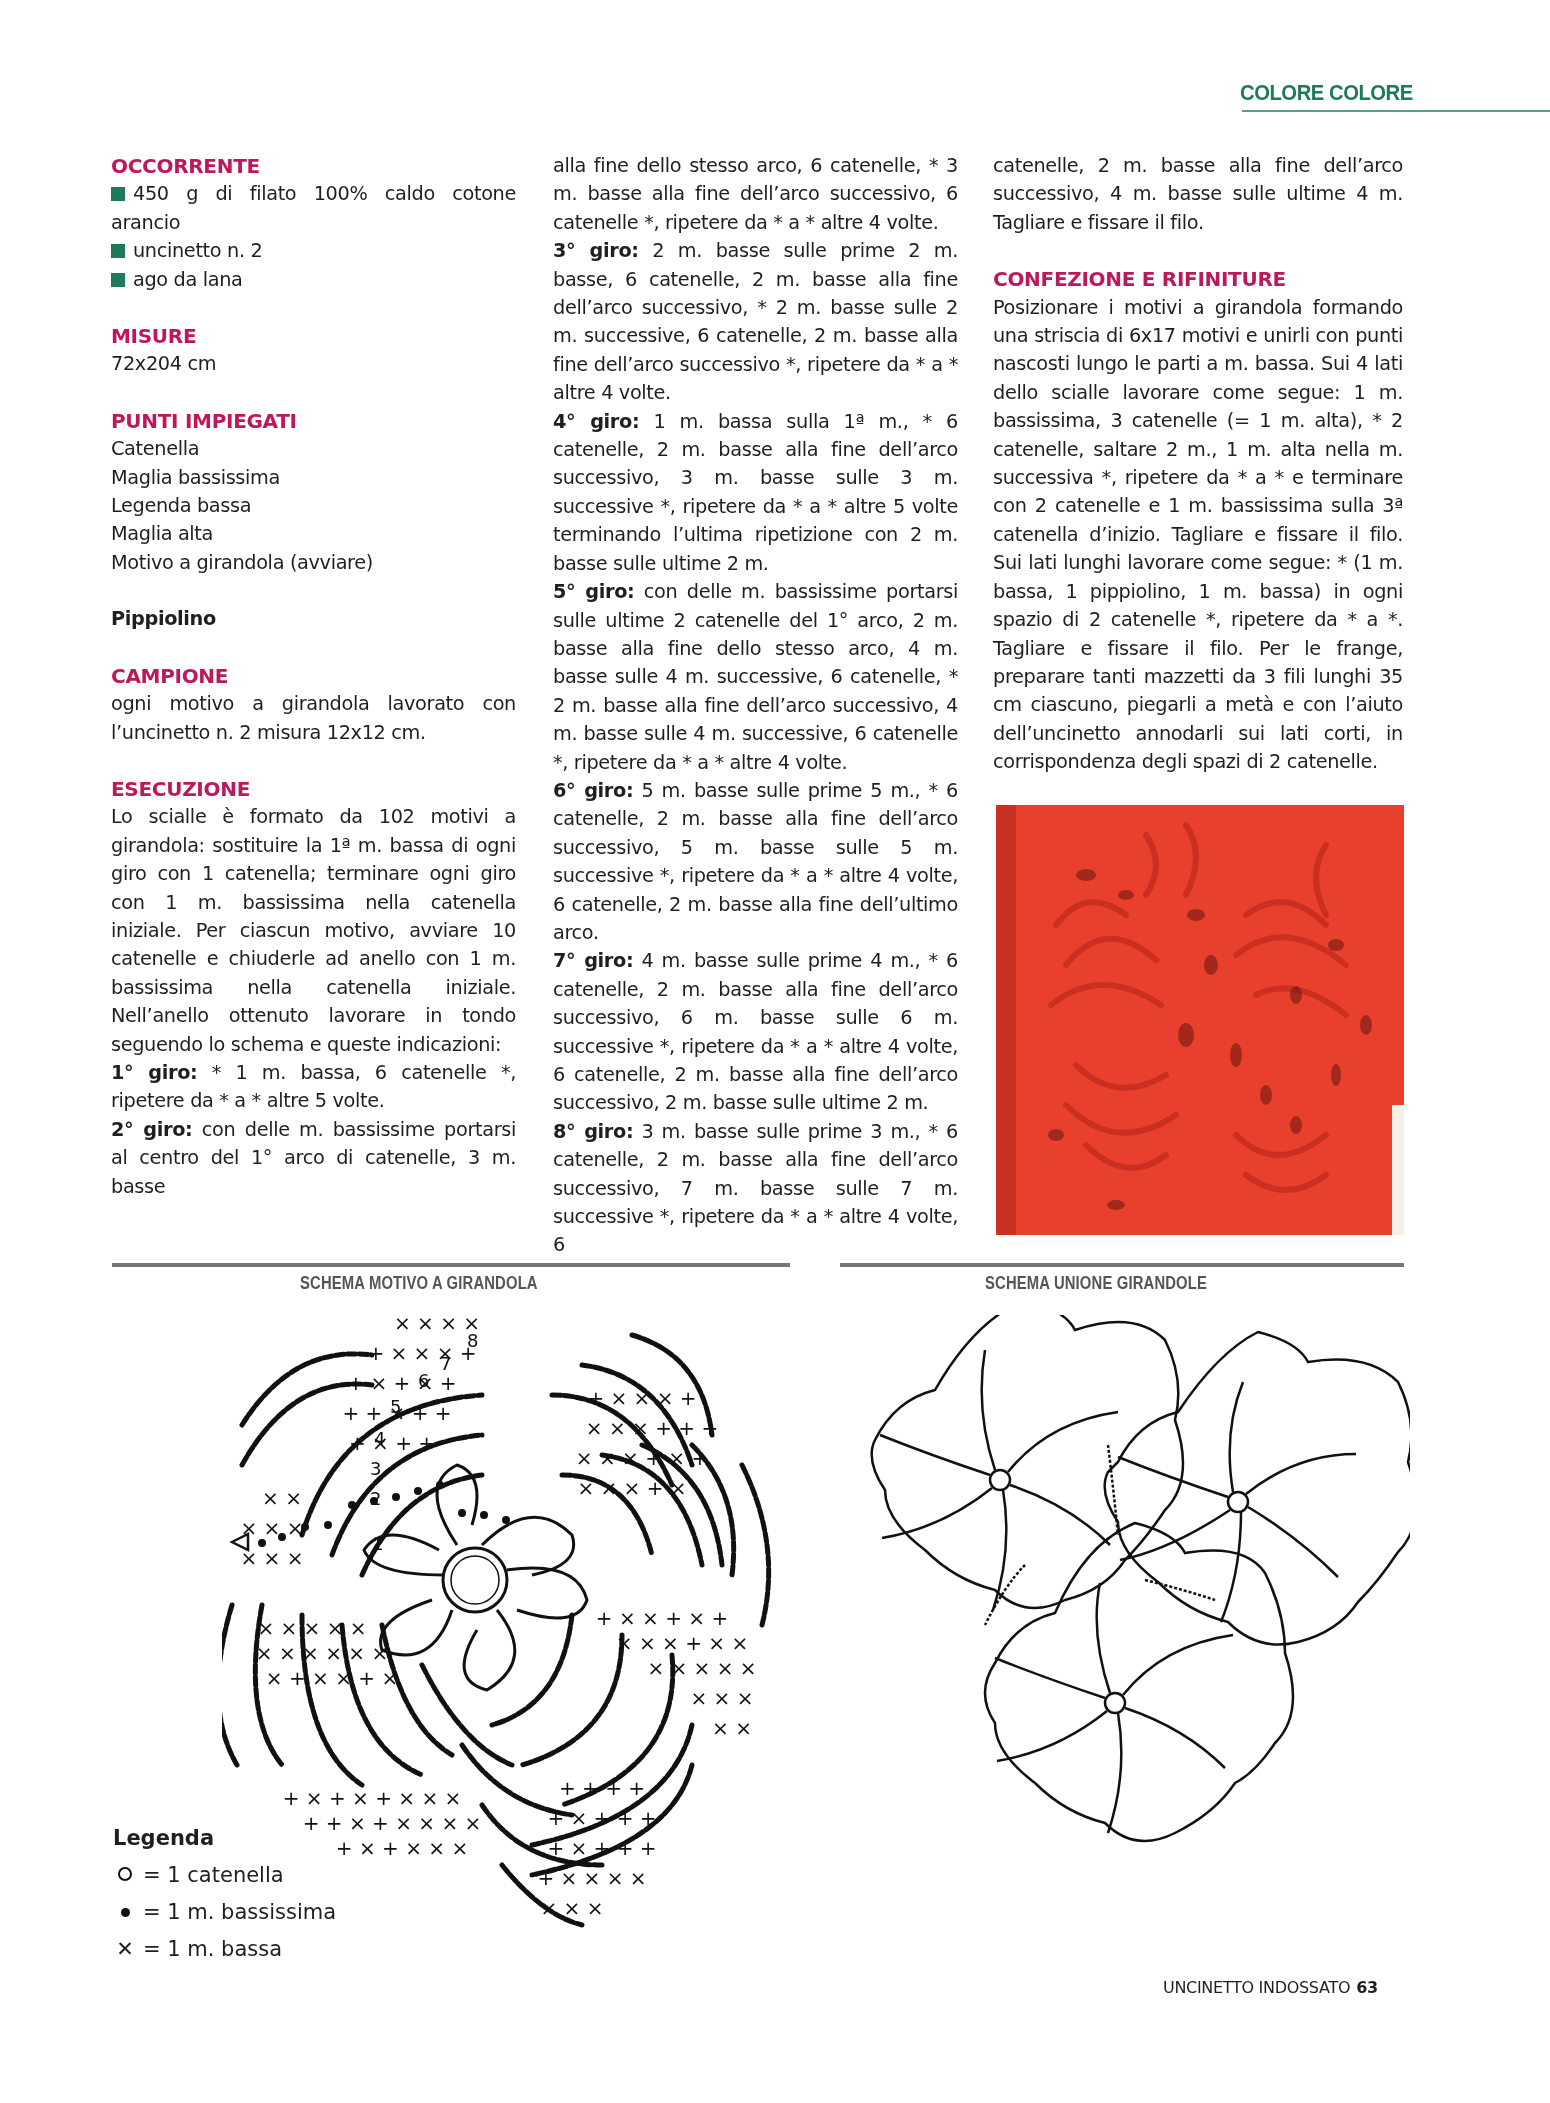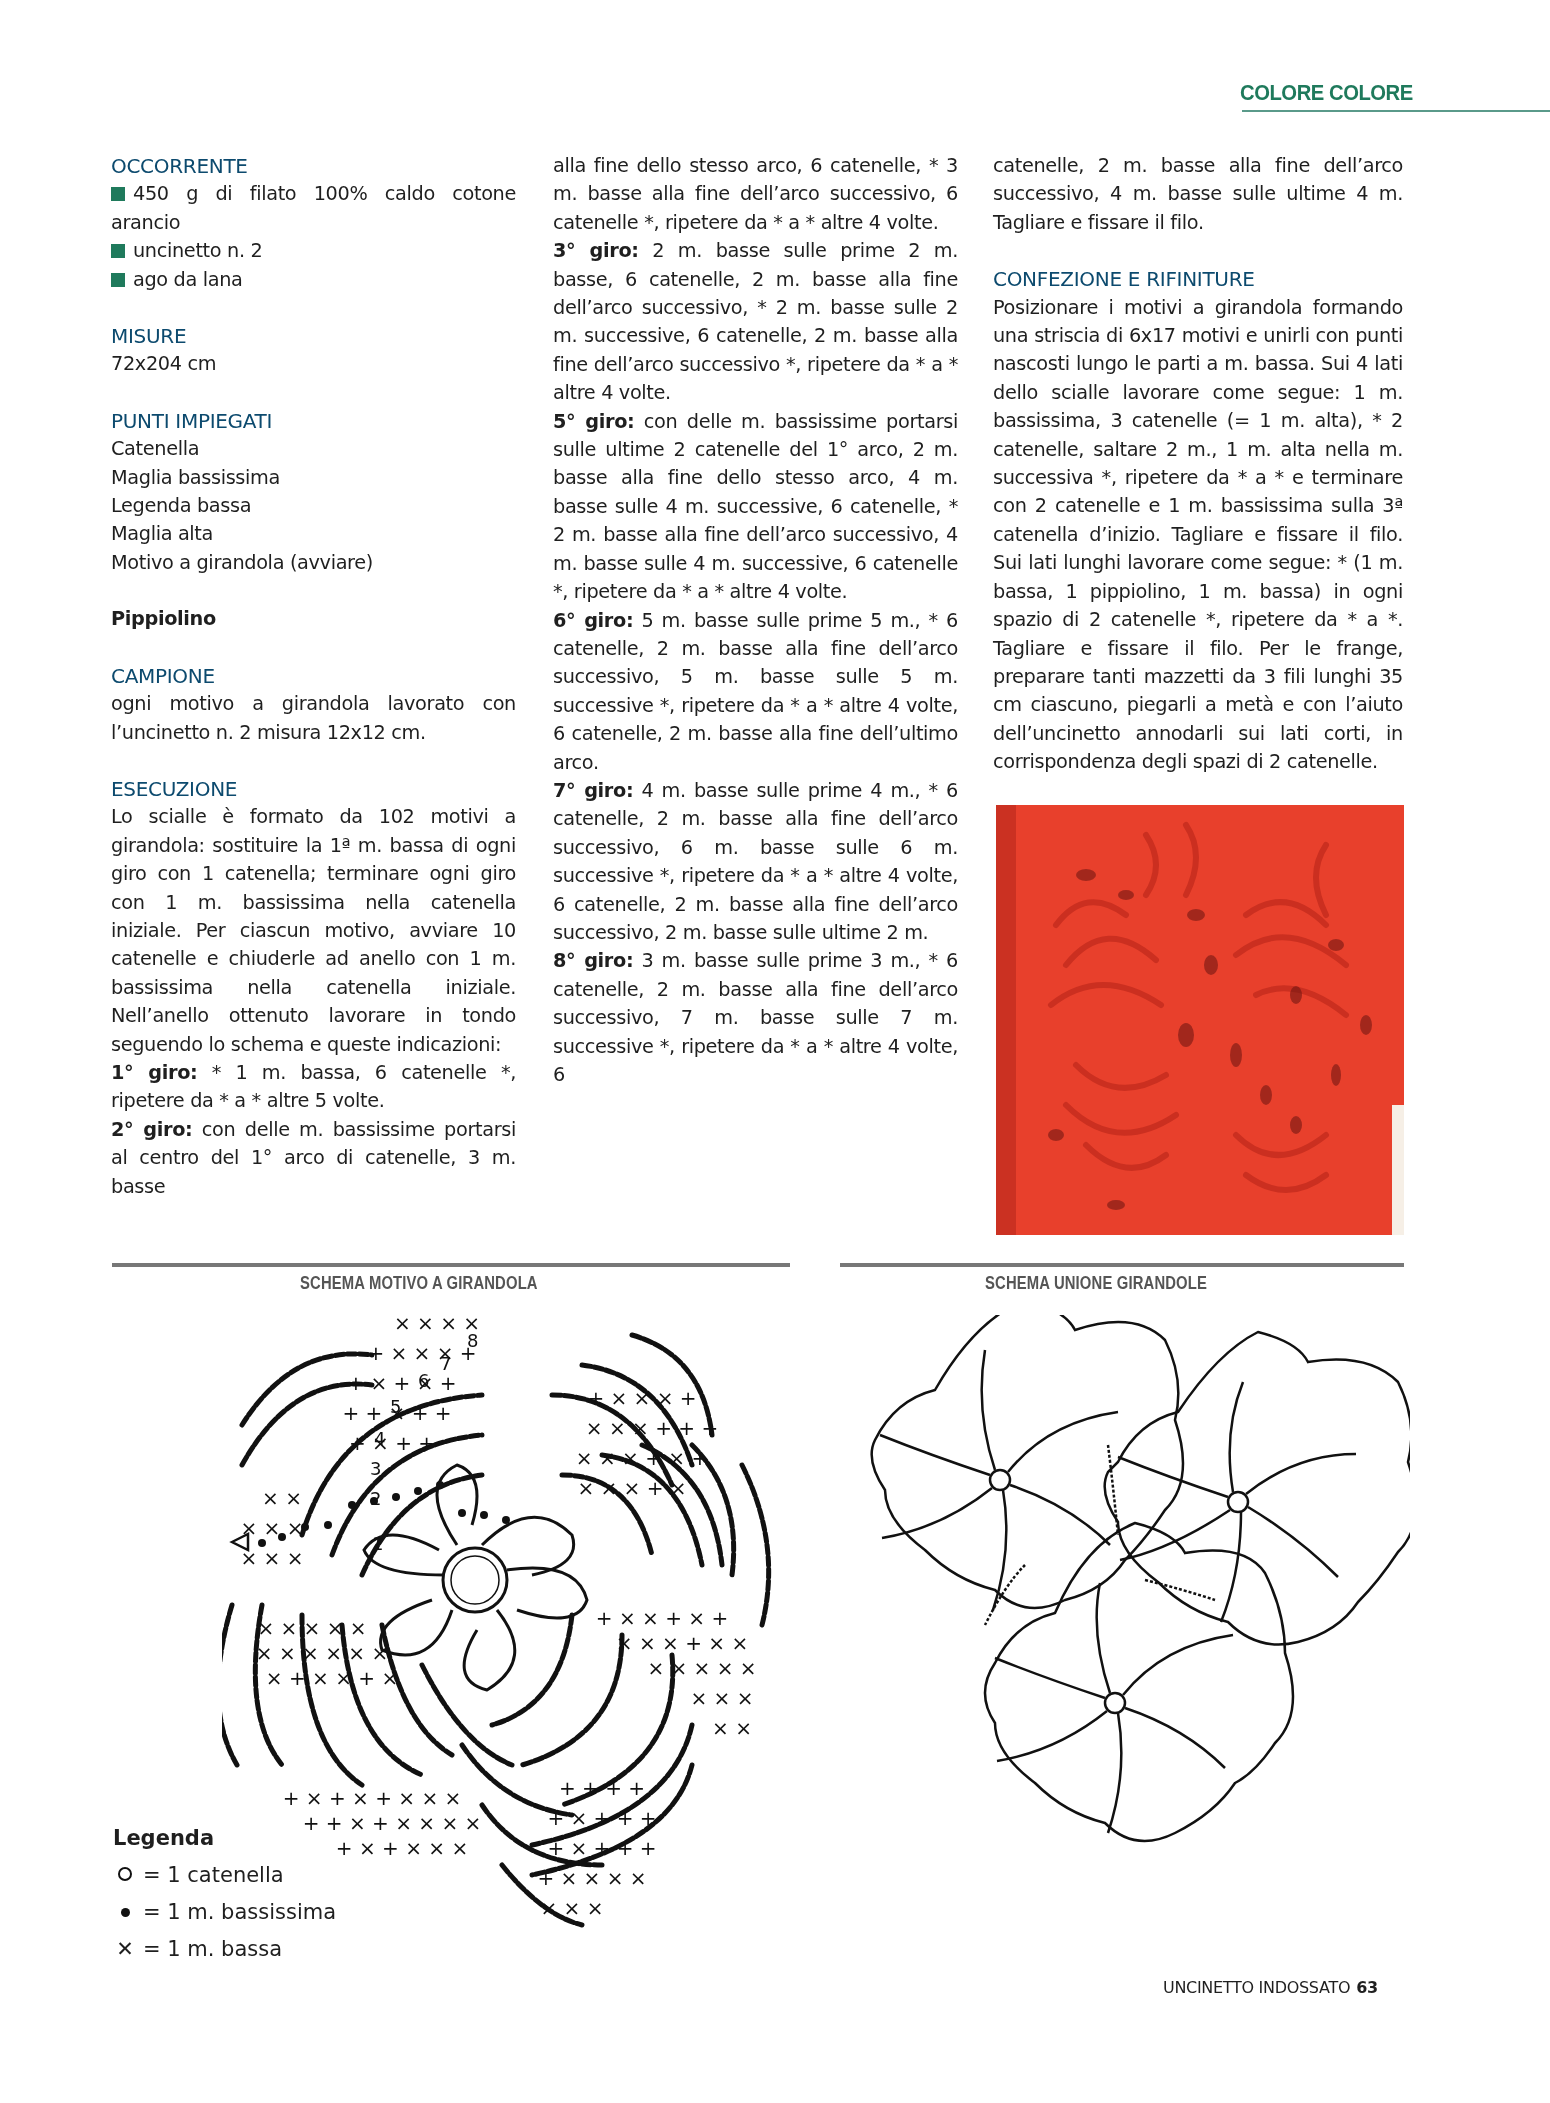--- a/index.html
+++ b/index.html
@@ -6,21 +6,21 @@
   body { width:1550px; height:2103px; position:relative; overflow:hidden;
          font-family:"DejaVu Sans", sans-serif; color:#1f1f1f; }
   .header-title { position:absolute; left:1240px; top:80px; font-family:"Liberation Sans", sans-serif;
                   font-weight:bold; font-size:22px; color:#1f7a5c; letter-spacing:-0.5px; transform:scaleX(0.92); transform-origin:left; }
   .header-rule { position:absolute; left:1242px; top:110px; width:308px; height:2px; background:#5a9a8a; }
 
   .col { position:absolute; top:152px; font-size:19.3px; line-height:28.4px; text-align:justify; letter-spacing:-0.35px; }
   .col1 { left:111px; width:405px; }
   .col2 { left:553px; width:405px; }
   .col3 { left:993px; width:410px; }
-  .sec-h { color:#0c4a6e; font-size:20px; letter-spacing:-0.3px; }
+  .sec-h { color:#be185d; font-size:20px; letter-spacing:-0.3px;font-weight:bold; }
   .sp { height:28px; }
   .bullet-sq { display:inline-block; width:14px; height:14px; background:#1f7a5c; margin-right:8px; vertical-align:-1px; }
   .bold-h { font-weight:bold; }
   .giro b { font-weight:bold; }
   p { margin:0; }
 
   .photo { position:absolute; left:996px; top:805px; width:408px; height:430px; overflow:hidden;
            background:#e8402c; }
   .photo svg { display:block; }
 
@@ -72,20 +72,21 @@
   <div class="sp"></div>
   <div class="sec-h">ESECUZIONE</div>
   <p>Lo scialle è formato da 102 motivi a girandola: sostituire la 1ª m. bassa di ogni giro con 1 catenella; terminare ogni giro con 1 m. bassissima nella catenella iniziale. Per ciascun motivo, avviare 10 catenelle e chiuderle ad anello con 1 m. bassissima nella catenella iniziale. Nell’anello ottenuto lavorare in tondo seguendo lo schema e queste indicazioni:</p>
   <p class="giro"><b>1° giro:</b><span> * 1 m. bassa, 6 catenelle *, ripetere da * a * altre 5 volte.</span></p>
   <p class="giro"><b>2° giro:</b><span> con delle m. bassissime portarsi al centro del 1° arco di catenelle, 3 m. basse</span></p>
 </div>
 
 <div class="col col2">
   <p>alla fine dello stesso arco, 6 catenelle, * 3 m. basse alla fine dell’arco successivo, 6 catenelle *, ripetere da * a * altre 4 volte.</p>
   <p class="giro"><b>3° giro:</b><span> 2 m. basse sulle prime 2 m. basse, 6 catenelle, 2 m. basse alla fine dell’arco successivo, * 2 m. basse sulle 2 m. successive, 6 catenelle, 2 m. basse alla fine dell’arco successivo *, ripetere da * a * altre 4 volte.</span></p>
+  <p class="giro"><b>4° giro:</b><span> 1 m. bassa sulla 1ª m., * 6 catenelle, 2 m. basse alla fine dell’arco successivo, 3 m. basse sulle 3 m. successive *, ripetere da * a * altre 5 volte terminando l’ultima ripetizione con 2 m. basse sulle ultime 2 m.</span></p>
   <p class="giro"><b>5° giro:</b><span> con delle m. bassissime portarsi sulle ultime 2 catenelle del 1° arco, 2 m. basse alla fine dello stesso arco, 4 m. basse sulle 4 m. successive, 6 catenelle, * 2 m. basse alla fine dell’arco successivo, 4 m. basse sulle 4 m. successive, 6 catenelle *, ripetere da * a * altre 4 volte.</span></p>
   <p class="giro"><b>6° giro:</b><span> 5 m. basse sulle prime 5 m., * 6 catenelle, 2 m. basse alla fine dell’arco successivo, 5 m. basse sulle 5 m. successive *, ripetere da * a * altre 4 volte, 6 catenelle, 2 m. basse alla fine dell’ultimo arco.</span></p>
   <p class="giro"><b>7° giro:</b><span> 4 m. basse sulle prime 4 m., * 6 catenelle, 2 m. basse alla fine dell’arco successivo, 6 m. basse sulle 6 m. successive *, ripetere da * a * altre 4 volte, 6 catenelle, 2 m. basse alla fine dell’arco successivo, 2 m. basse sulle ultime 2 m.</span></p>
   <p class="giro"><b>8° giro:</b><span> 3 m. basse sulle prime 3 m., * 6 catenelle, 2 m. basse alla fine dell’arco successivo, 7 m. basse sulle 7 m. successive *, ripetere da * a * altre 4 volte, 6</span></p>
 </div>
 
 <div class="col col3">
   <p>catenelle, 2 m. basse alla fine dell’arco successivo, 4 m. basse sulle ultime 4 m. Tagliare e fissare il filo.</p>
   <div class="sp"></div>
   <div class="sec-h">CONFEZIONE E RIFINITURE</div>

